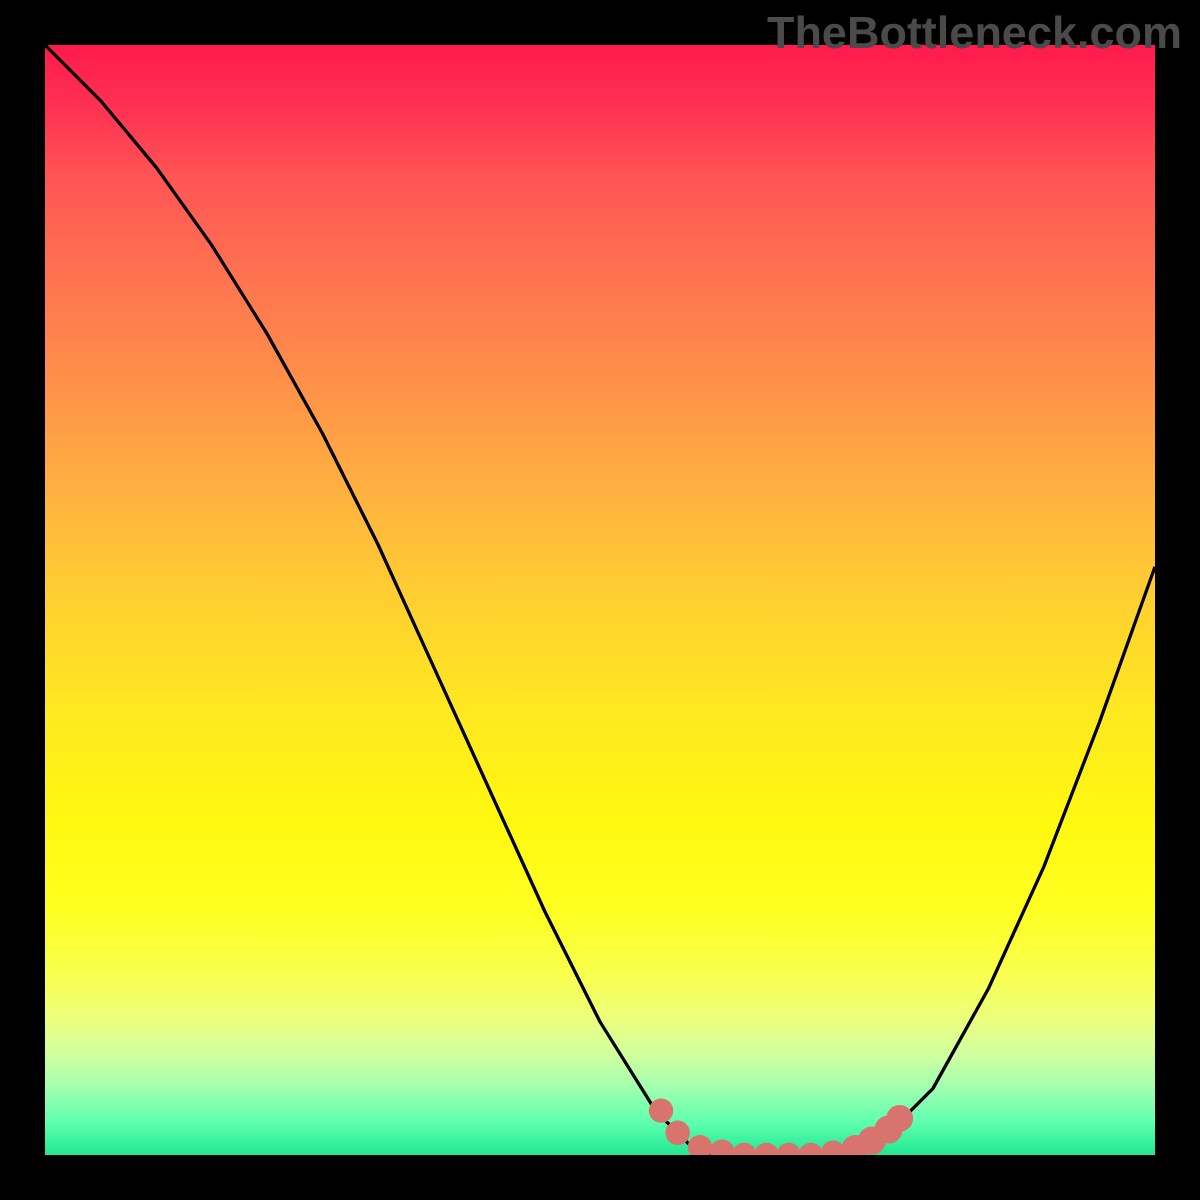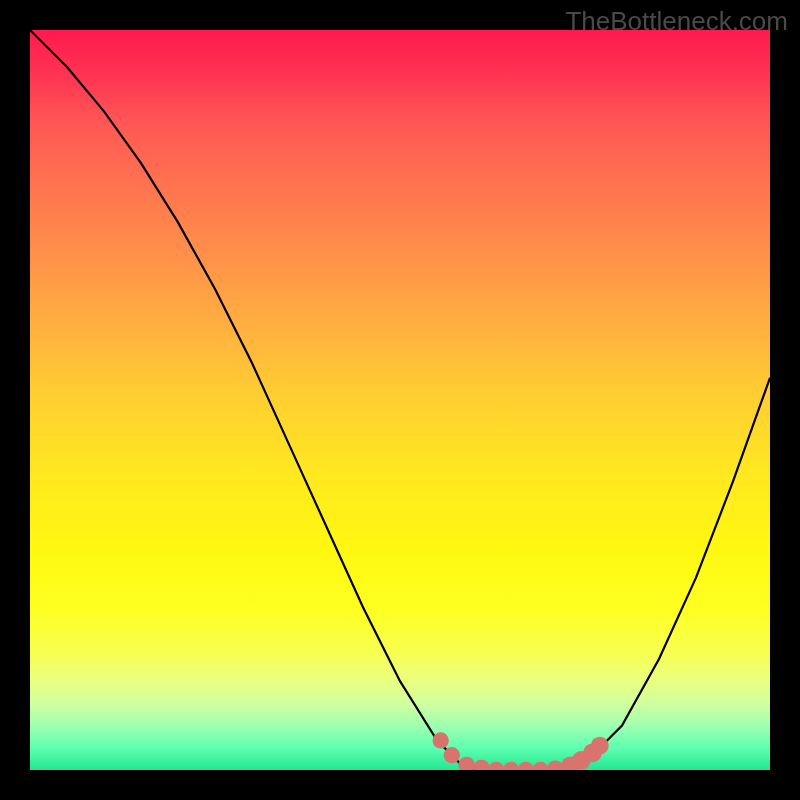--- a/index.html
+++ b/index.html
@@ -9,22 +9,22 @@
     background: #000;
     position: relative;
     overflow: hidden;
     font-family: Arial, sans-serif;
   }
   .watermark {
     position: absolute;
     top: 6px;
     right: 12px;
     color: #4a4a4a;
-    font-size: 26px;
-    font-weight: normal;
+    font-size: 30px;
+    font-weight: bold;
     z-index: 10;
   }
   .plot-area {
     position: absolute;
     left: 30px;
     top: 30px;
     width: 740px;
     height: 740px;
     background: linear-gradient(to bottom,
       #ff1a4d 0%,

